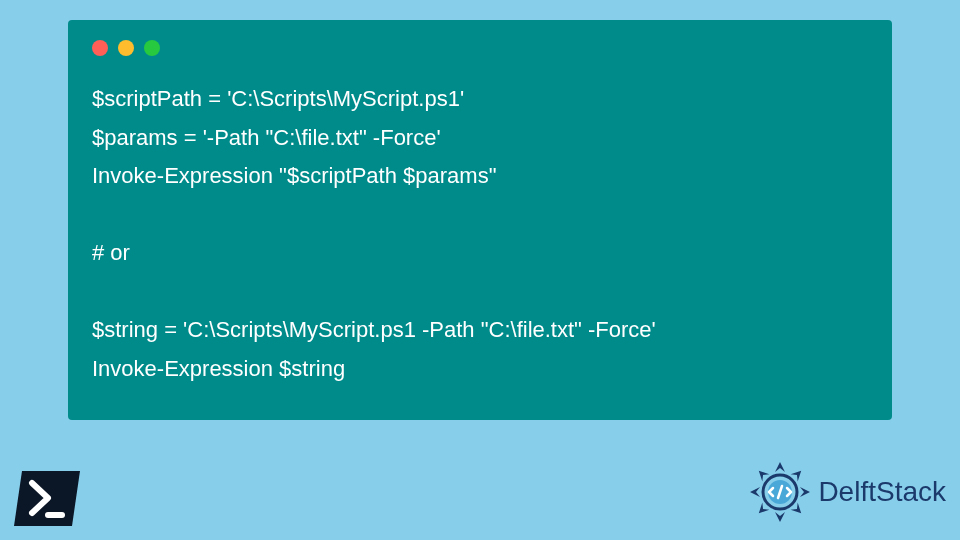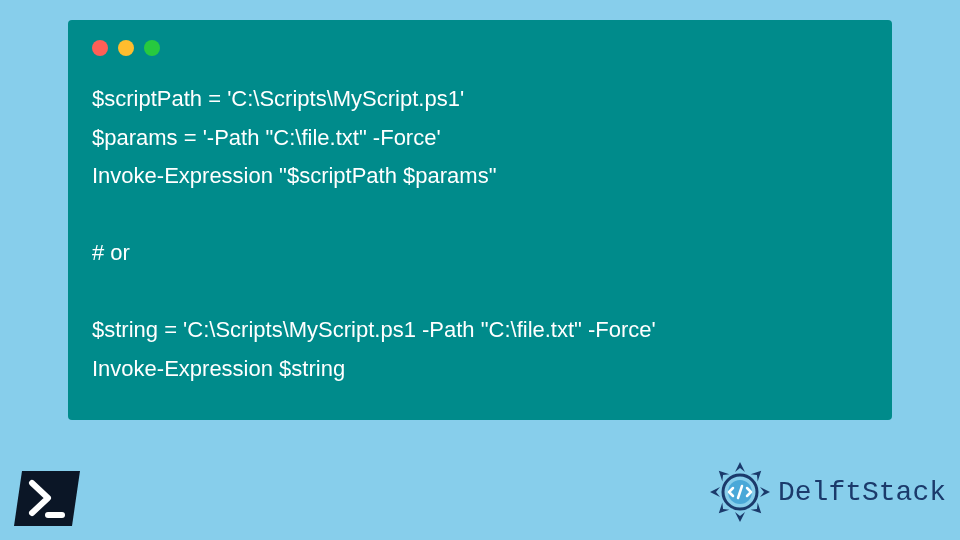--- a/index.html
+++ b/index.html
@@ -52,21 +52,21 @@
     right: 14px;
     bottom: 16px;
     display: flex;
     align-items: center;
     gap: 6px;
   }
   .brand-text {
     color: #1b3a6b;
     font-size: 28px;
     font-weight: 500;
-    font-family: Liberation Mono, monospace;
+    font-family: Liberation Sans, sans-serif;
   }
   .brand-logo {
     width: 64px;
     height: 64px;
   }
 </style>
 </head>
 <body>
 
 <div class="code-window">

